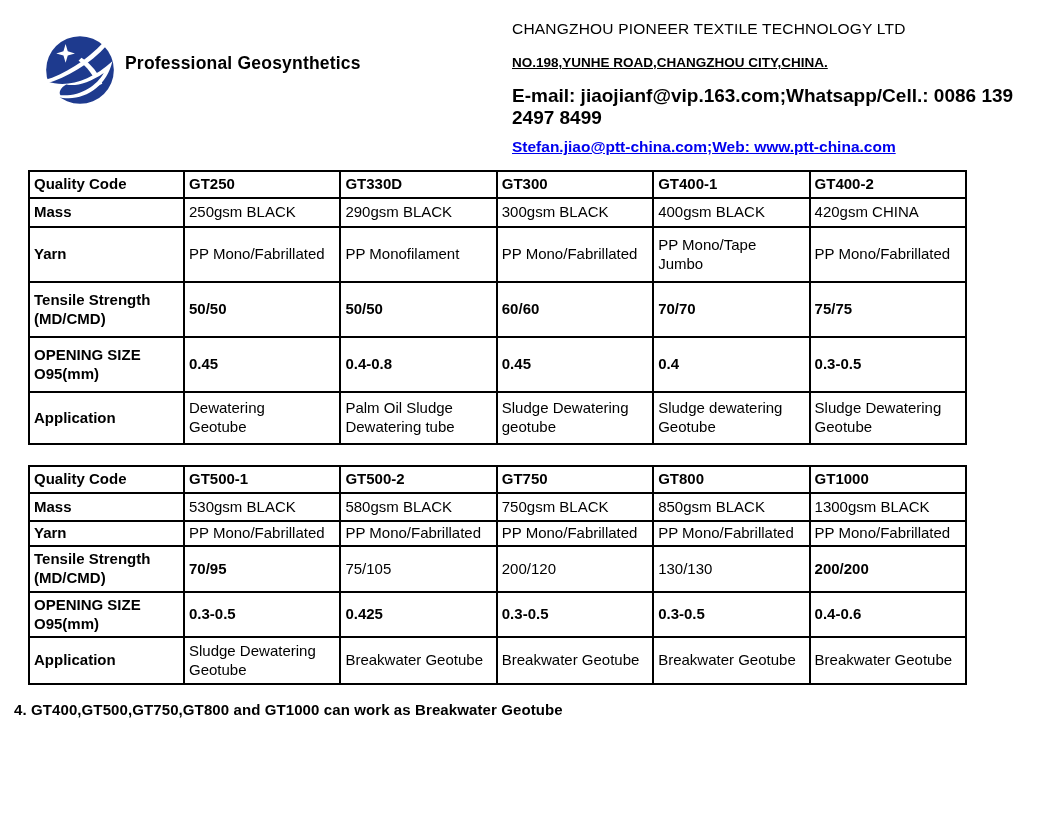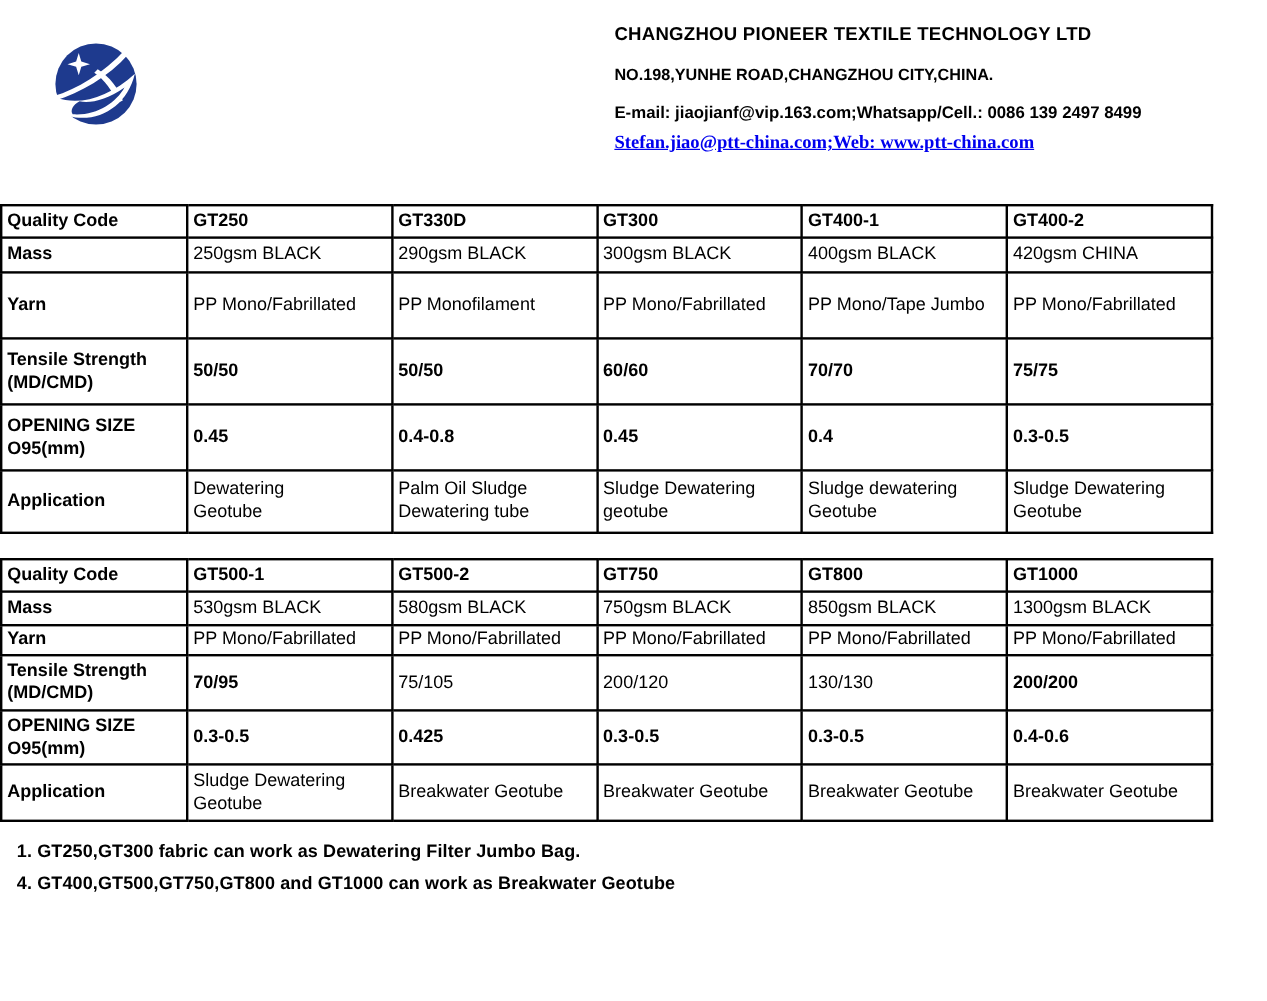--- a/index.html
+++ b/index.html
@@ -8,27 +8,27 @@
     font-family:"Liberation Sans",sans-serif;color:#000;overflow:hidden;
   }
   
   .logo{position:absolute;left:44px;top:32px;display:flex;align-items:flex-start;gap:9px;}
   .globe{width:72px;height:76px;display:block;}
   .brandtext{margin-top:16px;}
   .brand{font-size:38px;font-weight:bold;line-height:1;letter-spacing:0.5px;}
   .tagline{font-size:17.5px;font-weight:bold;margin-top:5px;letter-spacing:0.2px;}
   
   .company{position:absolute;left:512px;top:20px;width:540px;}
-  .company .l1{font-size:15.5px;font-weight:bold;letter-spacing:0.2px;}
-  .company .l2{font-size:13.5px;font-weight:bold;margin-top:17px;}
-  .company .l3{font-size:14px;font-weight:bold;margin-top:15px;}
-  .company .l4{font-size:15.5px;font-weight:bold;margin-top:9px;text-decoration:underline;display:inline-block;font-family:Liberation Serif, serif;}
+  .company .l1{font-size:15.5px;font-weight:normal;letter-spacing:0.2px;}
+  .company .l2{font-size:13.5px;font-weight:bold;margin-top:17px;text-decoration:underline;}
+  .company .l3{font-size:19px;font-weight:bold;margin-top:15px;}
+  .company .l4{font-size:15.5px;font-weight:bold;margin-top:9px;text-decoration:underline;display:inline-block;}
   
   table.spec{
-    position:absolute;left:0;width:1011px;
+    position:absolute;left:28px;width:939px;
     border-collapse:collapse;table-layout:fixed;
   }
   #table1{top:170px;}
   #table2{top:465px;}
   table.spec td{
     border:2px solid #000;font-size:15px;line-height:1.25;
     padding:1px 4px;vertical-align:middle;white-space:pre-line;overflow:hidden;
   }
   table.spec td.lbl{font-weight:bold;}
   table.spec td.b{font-weight:bold;}
@@ -59,20 +59,21 @@
   <div class="logo">
     <svg class="globe" viewBox="0 0 100 104">
       <circle cx="50" cy="52" r="47" fill="#1e3a8e"></circle>
       <path d="M1,66 C28,58 58,40 84,12 L88,17 C63,45 32,62 3,71 Z" fill="#ffffff"></path>
       <path d="M52,35 C66,44 76,57 81,71 L75,74 C69,60 60,47 48,39 Z" fill="#ffffff"></path>
       <path d="M4,68 C32,77 64,68 95,40 C86,78 52,98 18,89 C11,83 6,76 4,68 Z" fill="#ffffff"></path>
       <path d="M23,87 C50,89 73,74 83,56 C63,70 43,75 31,72 C23,76 20,83 23,87 Z" fill="#1e3a8e"></path>
       <path d="M30,16 L33,26 L43,29 L33,32 L30,42 L27,32 L17,29 L27,26 Z" fill="#ffffff"></path>
     </svg>
     <div class="brandtext">
+      <div class="tagline">Professional Geosynthetics</div>
     </div>
   </div>
 
   <div class="company">
     <div class="l1">CHANGZHOU PIONEER TEXTILE TECHNOLOGY LTD</div>
     <div class="l2">NO.198,YUNHE ROAD,CHANGZHOU CITY,CHINA.</div>
     <div class="l3">E-mail: jiaojianf@vip.163.com;Whatsapp/Cell.: 0086 139 2497 8499</div>
     <div>
       <a class="l4" id="weblink" href="#" style="color: rgb(0, 0, 238);">Stefan.jiao@ptt-china.com;Web: www.ptt-china.com</a>
     </div>
@@ -204,17 +205,16 @@
 Geotube</td>
           <td>Breakwater Geotube</td>
           <td>Breakwater Geotube</td>
           <td>Breakwater Geotube</td>
           <td>Breakwater Geotube</td>
         </tr>
       </tbody>
   </table>
 
   <div class="notes">
-      <div class="note">1. GT250,GT300 fabric can work as Dewatering Filter Jumbo Bag.</div>
       <div class="note">4. GT400,GT500,GT750,GT800 and GT1000 can work as Breakwater Geotube</div>
     </div>
 
 </div>
 
 </body></html>

